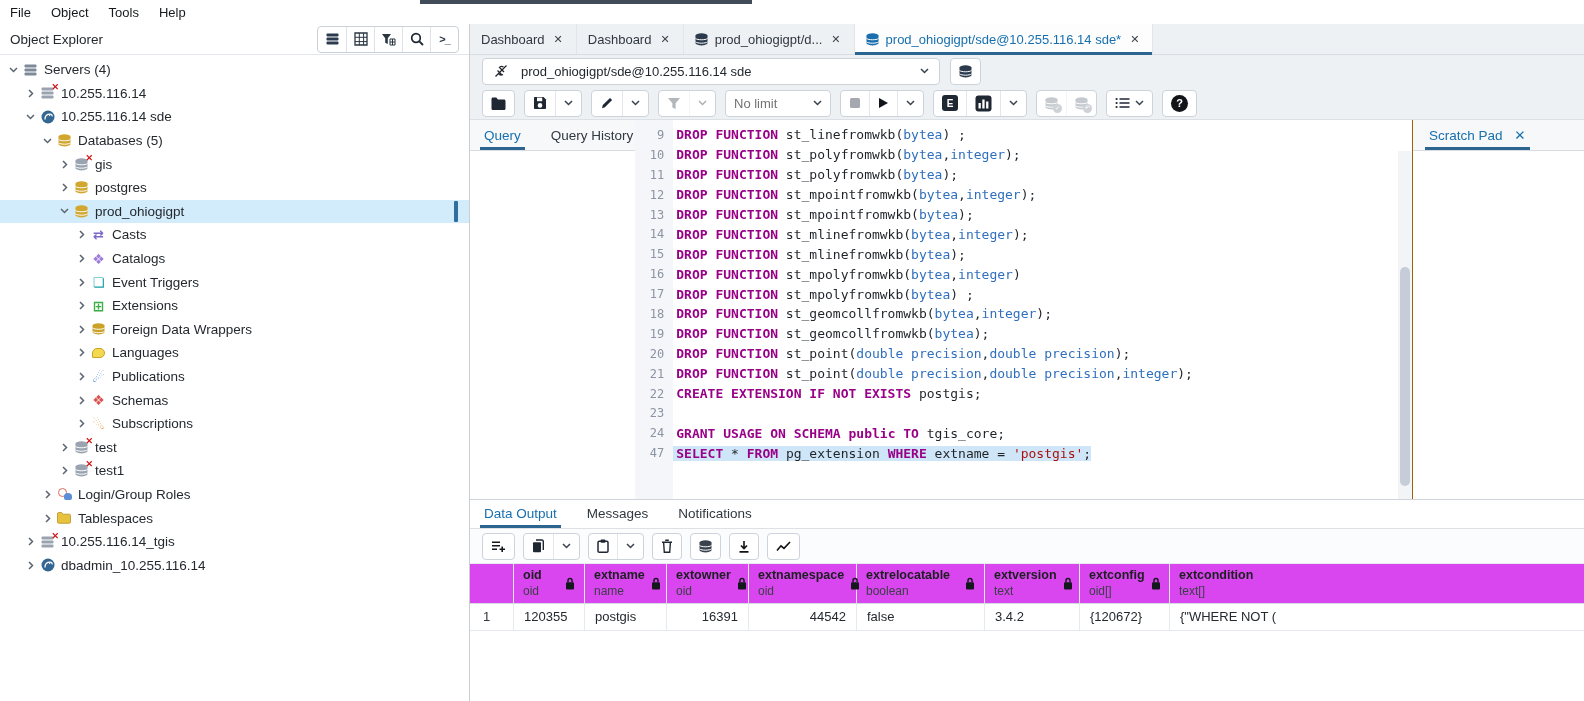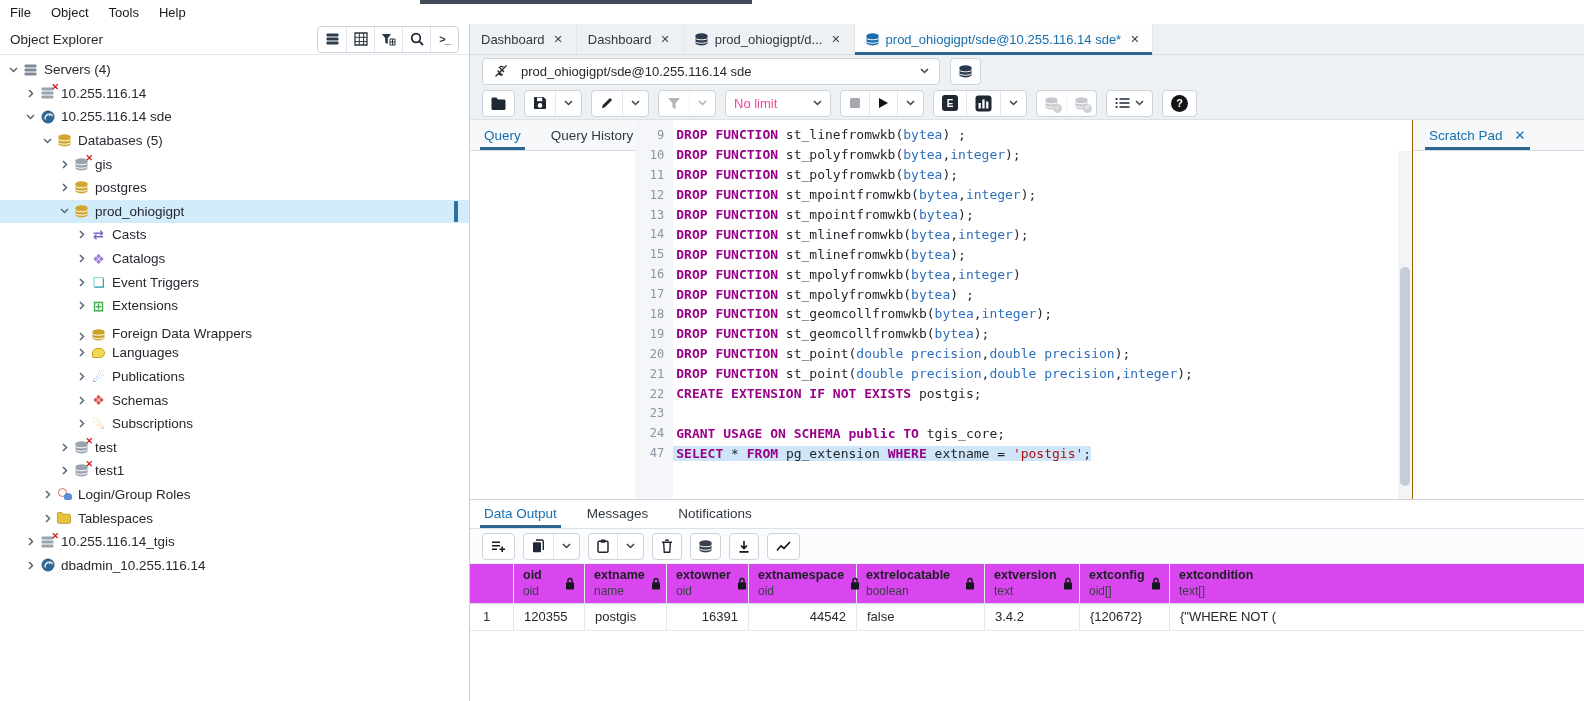--- a/index.html
+++ b/index.html
@@ -46,21 +46,21 @@
   .connbar { height:32px; background:#eef1f4; display:flex; align-items:center; gap:10px; padding:0 12px; }
   .conn-select { width:458px; height:27px; background:#fff; border:1px solid #ccd3db; border-radius:4px; display:flex; align-items:center; gap:12px; padding:0 10px; font-size:13px; color:#24292e; cursor:pointer; }
   .conn-select .caret { margin-left:auto; color:#39424d; }
   .sq-btn { width:31px; height:27px; background:#fff; border:1px solid #ccd3db; border-radius:4px; display:flex; align-items:center; justify-content:center; cursor:pointer; }
 
   .qtoolbar { height:33px; background:#eef1f4; display:flex; align-items:center; gap:9px; padding:0 12px; border-bottom:1px solid #dde1e6; }
   .tgroup { display:flex; align-items:stretch; height:27px; background:#fff; border:1px solid #ccd3db; border-radius:4px; overflow:hidden; }
   .tgroup .seg { display:flex; align-items:center; justify-content:center; padding:0 8px; border-left:1px solid #e3e7eb; color:#1f2733; cursor:pointer; }
   .tgroup .seg:first-child { border-left:none; }
   .tgroup .seg.dis { opacity:.42; }
-  .seg.limit { width:104px; justify-content:space-between; color:#ec4899; font-size:13px; }
+  .seg.limit { width:104px; justify-content:space-between; color:#737373; font-size:13px; }
   .ebadge { width:16px; height:16px; background:#1f2733; color:#fff; border-radius:3px; font-size:10px; font-weight:bold; display:flex; align-items:center; justify-content:center; }
   .helpc { width:17px; height:17px; background:#121417; color:#fff; border-radius:50%; font-size:11px; font-weight:bold; display:flex; align-items:center; justify-content:center; }
   .mini { position:absolute; right:-4px; bottom:-3px; width:9px; height:9px; border-radius:50%; background:#8a939e; color:#fff; font-size:6.5px; display:flex; align-items:center; justify-content:center; }
 
   
   .editor-region { height:379px; display:flex; min-height:0; }
   .editor-col { width:942px; display:flex; flex-direction:row; position:relative; }
   .qtabs { height:31px; background:#f6f8fa; border-bottom:1px solid #d8dde3; display:flex; align-items:flex-end; padding-left:12px; gap:26px; font-size:13.5px; }
   .ptab { padding:6px 2px 7px; color:#31383f; cursor:pointer; position:relative; }
   .ptab.active { color:#176fad; }
@@ -304,21 +304,21 @@
             <span class="texp">
               <svg width="6" height="9" viewBox="0 0 6 9">
                 <path d="M1 1l3.5 3.5L1 8" stroke="#5c6673" stroke-width="1.5" fill="none"></path>
               </svg>
             </span>
             <span class="ticon">
               <span class="glyph" style="color:#3fae49;font-size:14px;font-weight:bold">⊞</span>
             </span>
             <span class="tlabel">Extensions</span>
           </div>
-          <div class="trow" style="padding-left: 74px; align-items: flex-end;">
+          <div class="trow" style="padding-left: 74px;">
             <span class="texp">
               <svg width="6" height="9" viewBox="0 0 6 9">
                 <path d="M1 1l3.5 3.5L1 8" stroke="#5c6673" stroke-width="1.5" fill="none"></path>
               </svg>
             </span>
             <span class="ticon">
               <svg width="13" height="12" viewBox="0 0 13 12">
                 <ellipse cx="6.5" cy="2.6" rx="6" ry="2.3" fill="#c9a227"></ellipse>
                 <path d="M0.5 2.6v6.6c0 1.3 5.5 2.3 6 2.3s6 -1 6 -2.3V2.6" fill="#c9a227"></path>
                 <path d="M0.5 5c2 1.7 10 1.7 12 0" stroke="#fff" stroke-width="1" fill="none"></path>

